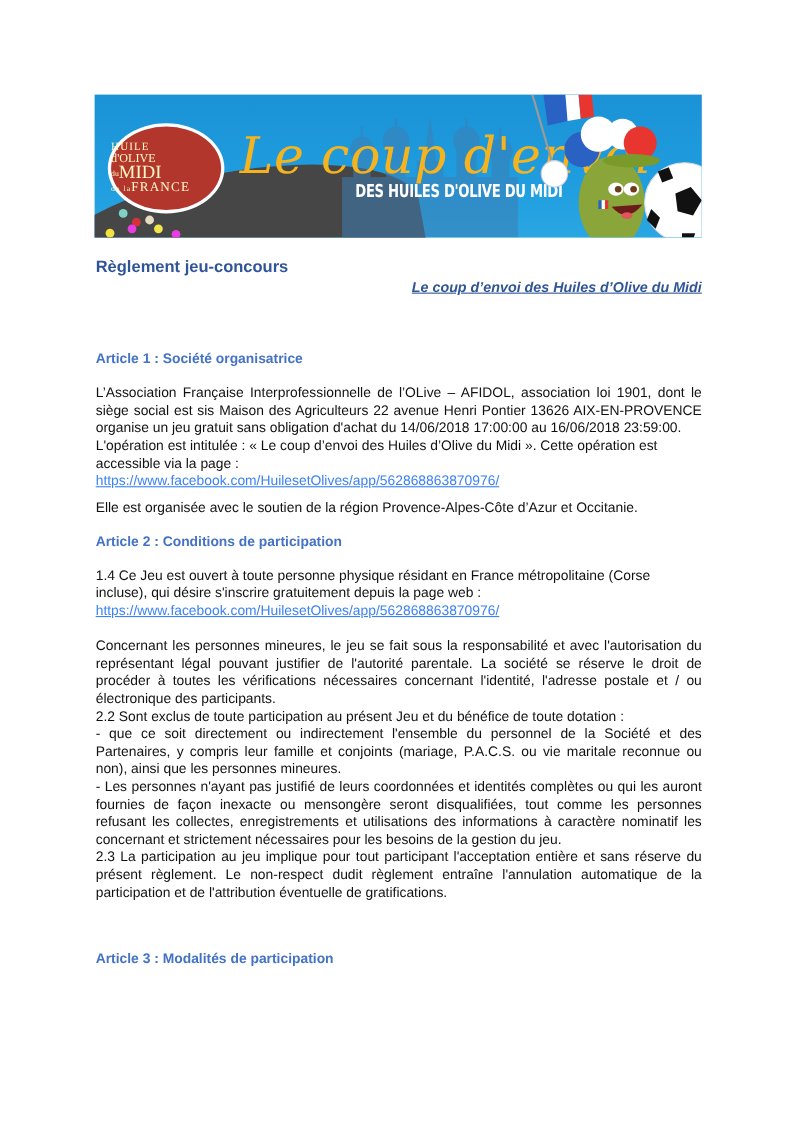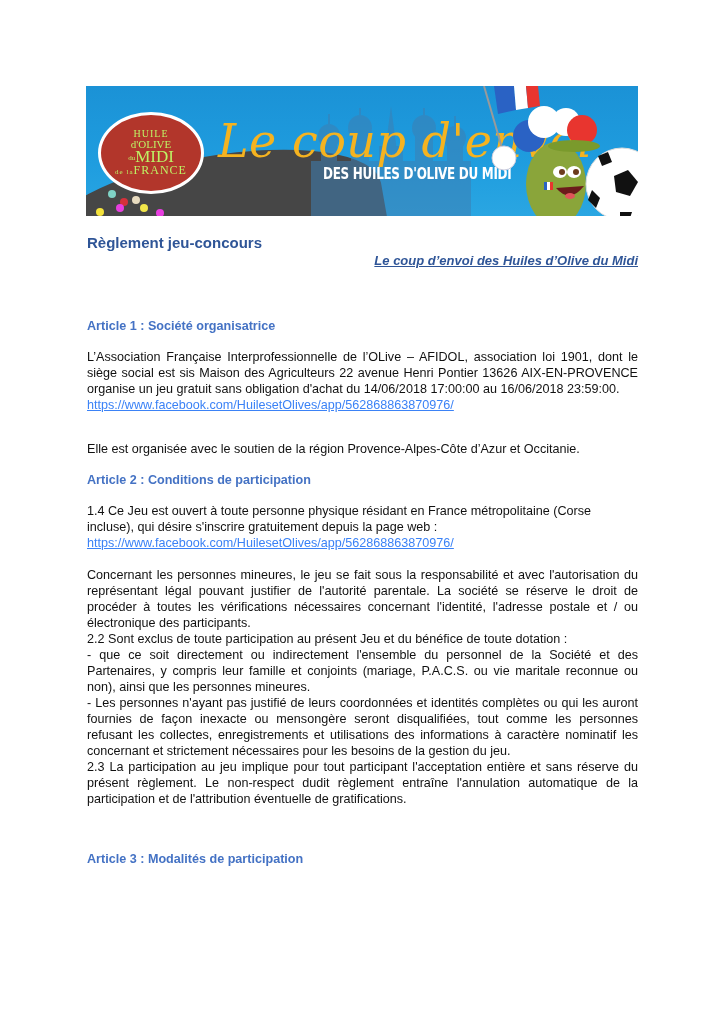--- a/index.html
+++ b/index.html
@@ -9,22 +9,22 @@
   
   .banner { position: absolute; left: 86px; top: 86px; width: 552px; height: 130px;
             background: linear-gradient(180deg, #1b92d6 0%, #1f9ddf 60%, #2aa6e2 100%);
             overflow: hidden; }
   .banner .ground { position: absolute; left: -40px; top: 70px; width: 340px; height: 140px;
             background: #464646; border-radius: 50% 50% 0 0 / 40% 40% 0 0; transform: rotate(-10deg); }
   .banner .dots span { position: absolute; width: 8px; height: 8px; border-radius: 50%; }
   .banner .kremlin { position: absolute; left: 205px; top: 20px; width: 200px; height: 110px; }
   .logo { position: absolute; left: 12px; top: 26px; width: 100px; height: 76px;
           background: #b2362b; border: 3px solid #fff; border-radius: 50%;
-          display: flex; flex-direction: column; align-items: center; justify-content: center;
-          font-family: "Liberation Serif", "DejaVu Serif", serif; color: #bef264; line-height: 0.95; }
+          display: flex; flex-direction: column; align-items: flex-start; justify-content: center;
+          font-family: "Liberation Serif", "DejaVu Serif", serif; color: #fef9c3; line-height: 0.95; }
   .logo .l1 { font-size: 10px; letter-spacing: 1px; }
   .logo .l2 { font-size: 11px; }
   .logo .l3 { font-size: 17px; font-weight: normal; }
   .logo .l3 small { font-size: 7px; vertical-align: middle; }
   .logo .l4 { font-size: 12px; letter-spacing: 1px; }
   .banner-title { position: absolute; left: 132px; top: 28px; font-family: "DejaVu Serif", serif;
           font-style: italic; font-size: 46px; color: #f5b320; white-space: nowrap; letter-spacing: 0.5px; }
   .banner-sub { position: absolute; left: 237px; top: 78px; font-family: "DejaVu Sans", sans-serif;
           font-weight: bold; font-size: 12px; color: #ffffff; letter-spacing: -0.3px; white-space: nowrap;
           transform: scaleY(1.35); transform-origin: left top; }
@@ -119,22 +119,23 @@
     <polygon points="146,126 158,126 156,132 146,132" fill="#111"></polygon>
   </svg>
 </div>
 
 <div class="doc">
   <p class="title">Règlement jeu-concours</p>
   <p class="subtitle">Le coup d’envoi des  Huiles d’Olive du Midi</p>
 
   <p class="article-h" style="margin-top:49px">Article 1 : Société organisatrice</p>
   <p class="justify" style="margin-top:15px">L’Association Française Interprofessionnelle de l’OLive – AFIDOL, association loi 1901, dont le siège social est sis Maison des Agriculteurs 22 avenue Henri Pontier 13626 AIX-EN-PROVENCE organise un jeu gratuit sans obligation d'achat du 14/06/2018 17:00:00 au 16/06/2018 23:59:00.</p>
+  <p>L'opération est intitulée : « Le coup d’envoi des Huiles d’Olive du Midi ». Cette opération est accessible via la page :</p>
   <p><a class="link" href="#">https://www.facebook.com/HuilesetOlives/app/562868863870976/</a></p>
-  <p style="margin-top:28px"> Elle est organisée avec le soutien de la région Provence-Alpes-Côte d’Azur et Occitanie.</p>
+  <p style="margin-top:8px"> Elle est organisée avec le soutien de la région Provence-Alpes-Côte d’Azur et Occitanie.</p>
 
   <p class="article-h" style="margin-top:15px">Article 2 : Conditions de participation</p>
   <p style="margin-top:15px">1.4 Ce Jeu est ouvert à toute personne physique résidant en France métropolitaine (Corse incluse), qui désire s'inscrire gratuitement depuis la page web :</p>
   <p><a class="link" href="#">https://www.facebook.com/HuilesetOlives/app/562868863870976/</a></p>
   <p class="justify" style="margin-top:16px">Concernant les personnes mineures, le jeu se fait sous la responsabilité et avec l'autorisation du représentant légal pouvant justifier de l'autorité parentale. La société se réserve le droit de procéder à toutes les vérifications nécessaires concernant l'identité, l'adresse postale et / ou électronique des participants.</p>
   <p>2.2 Sont exclus de toute participation au présent Jeu et du bénéfice de toute dotation :</p>
   <p class="justify">- que ce soit directement ou indirectement l'ensemble du personnel de la Société et des Partenaires, y compris leur famille et conjoints (mariage, P.A.C.S. ou vie maritale reconnue ou non), ainsi que les personnes mineures.</p>
   <p class="justify">- Les personnes n'ayant pas justifié de leurs coordonnées et identités complètes ou qui les auront fournies de façon inexacte ou mensongère seront disqualifiées, tout comme les personnes refusant les collectes, enregistrements et utilisations des informations à caractère nominatif les concernant et strictement nécessaires pour les besoins de la gestion du jeu.</p>
   <p class="justify">2.3 La participation au jeu implique pour tout participant l'acceptation entière et sans réserve du présent règlement. Le non-respect dudit règlement entraîne l'annulation automatique de la participation et de l'attribution éventuelle de gratifications.</p>
 

